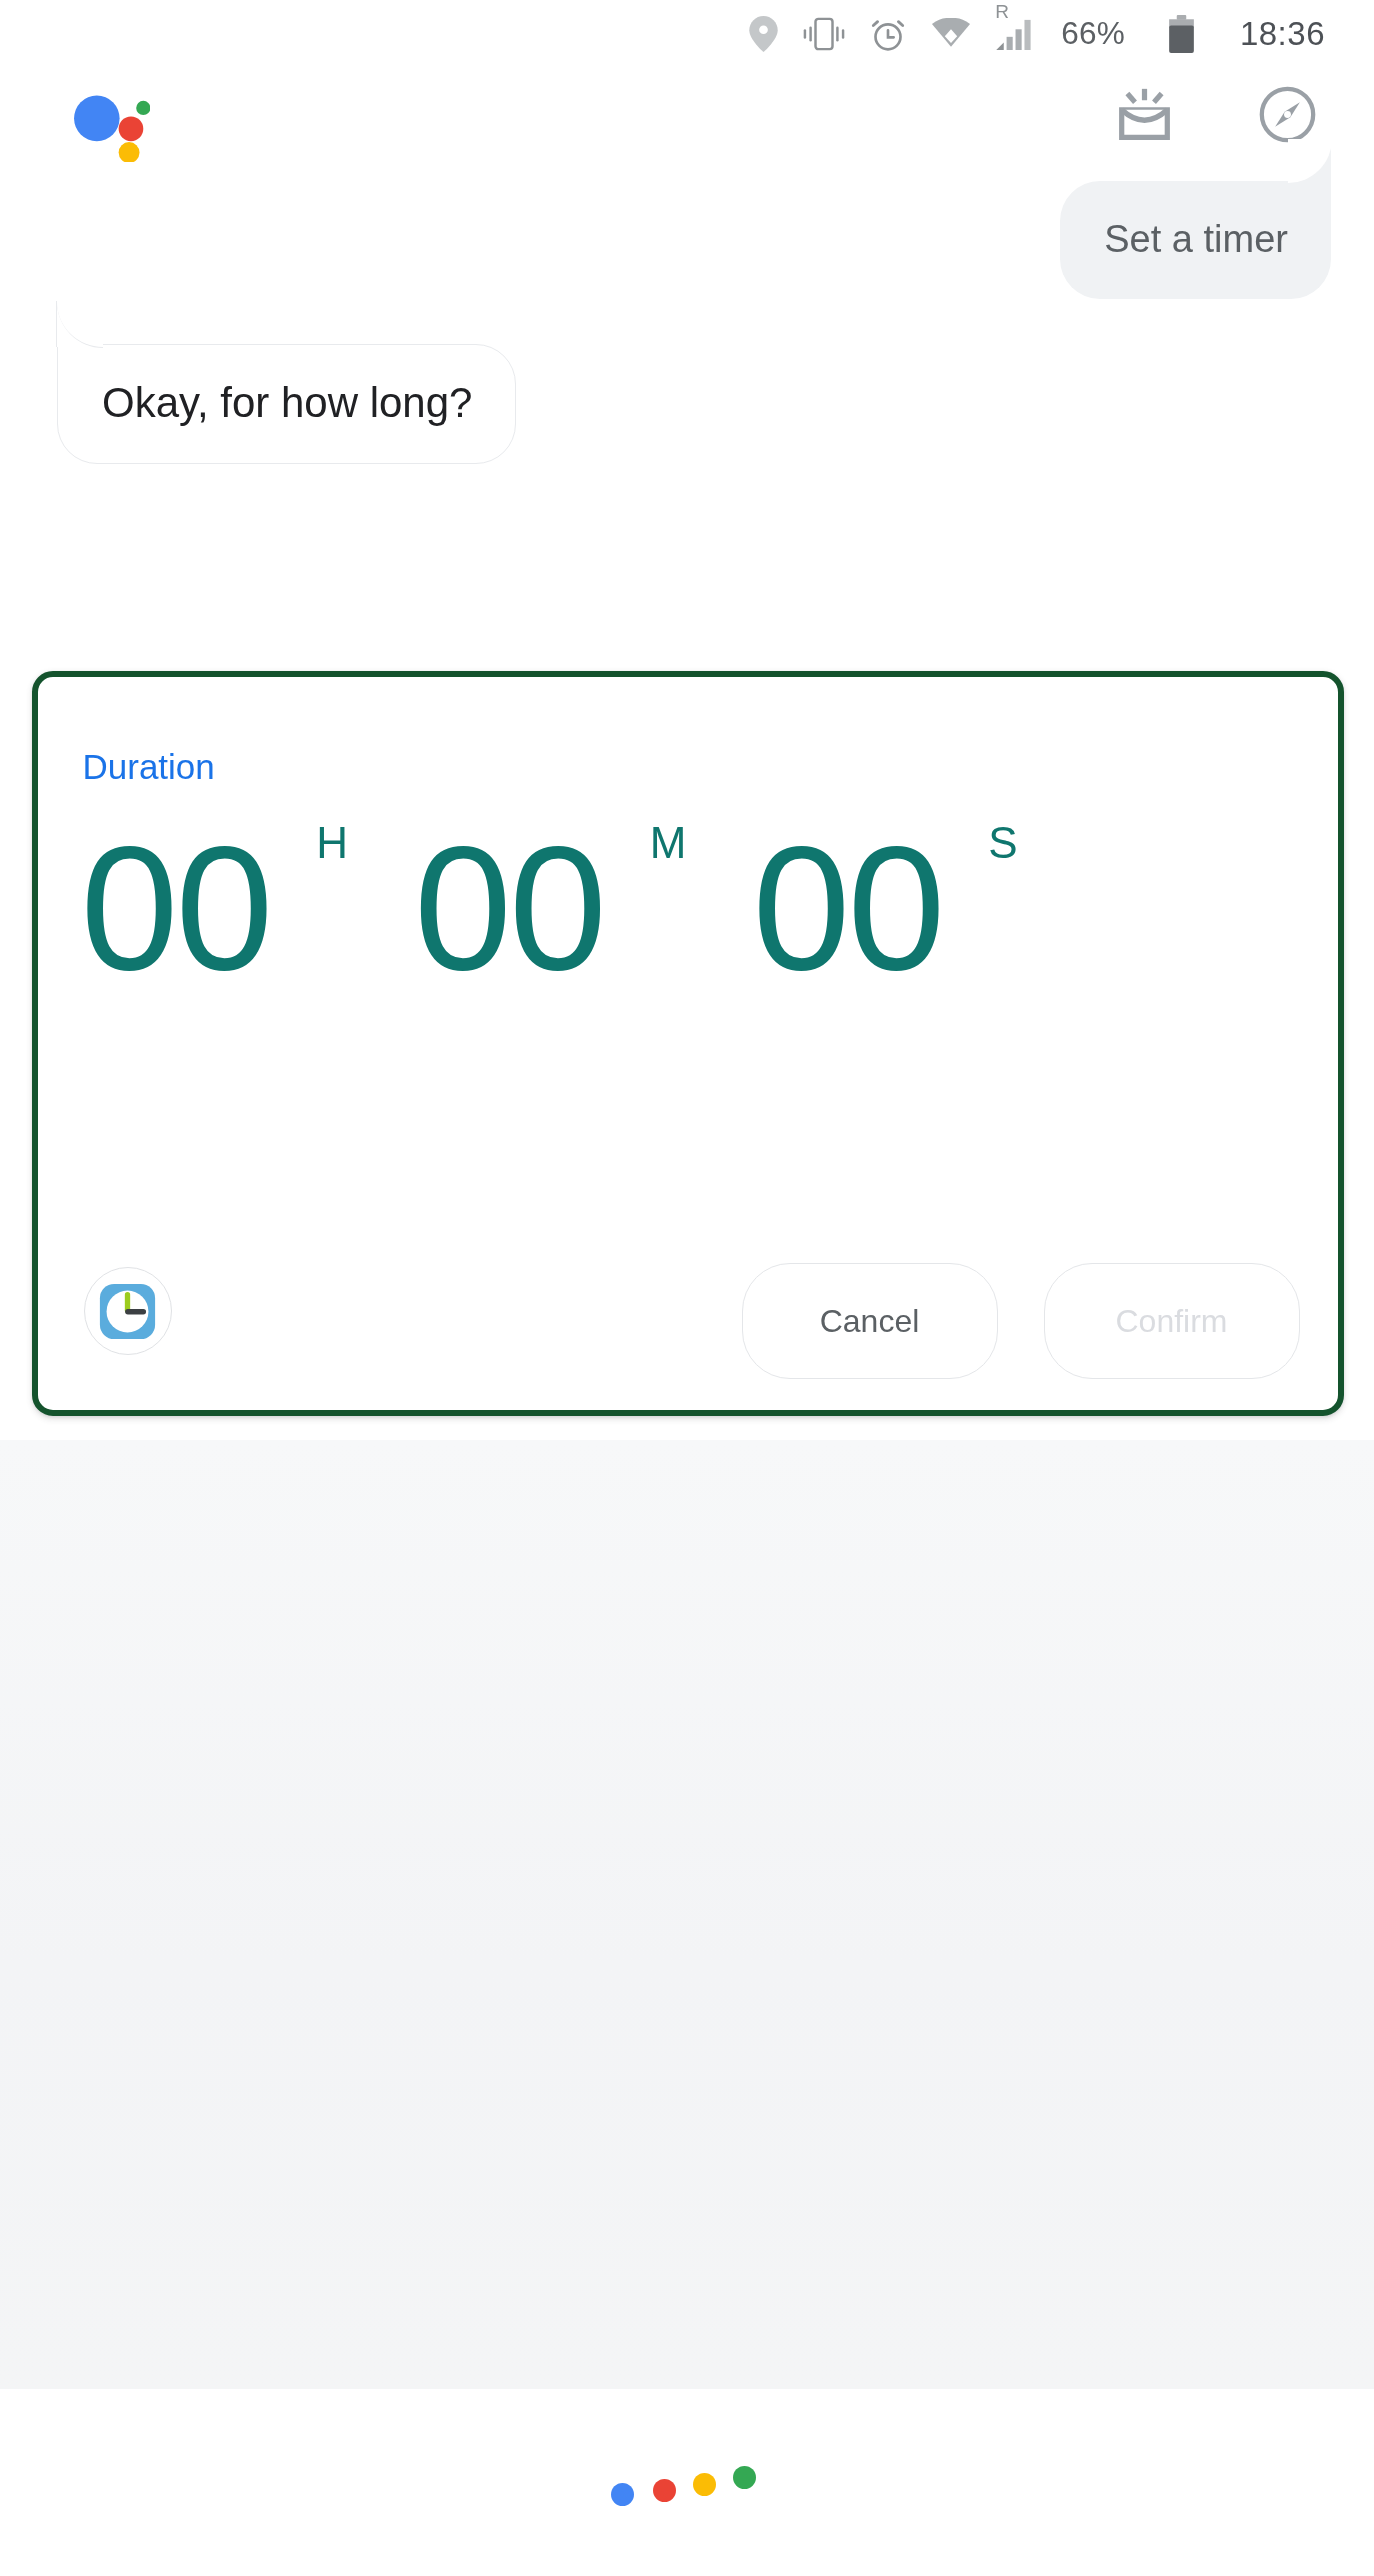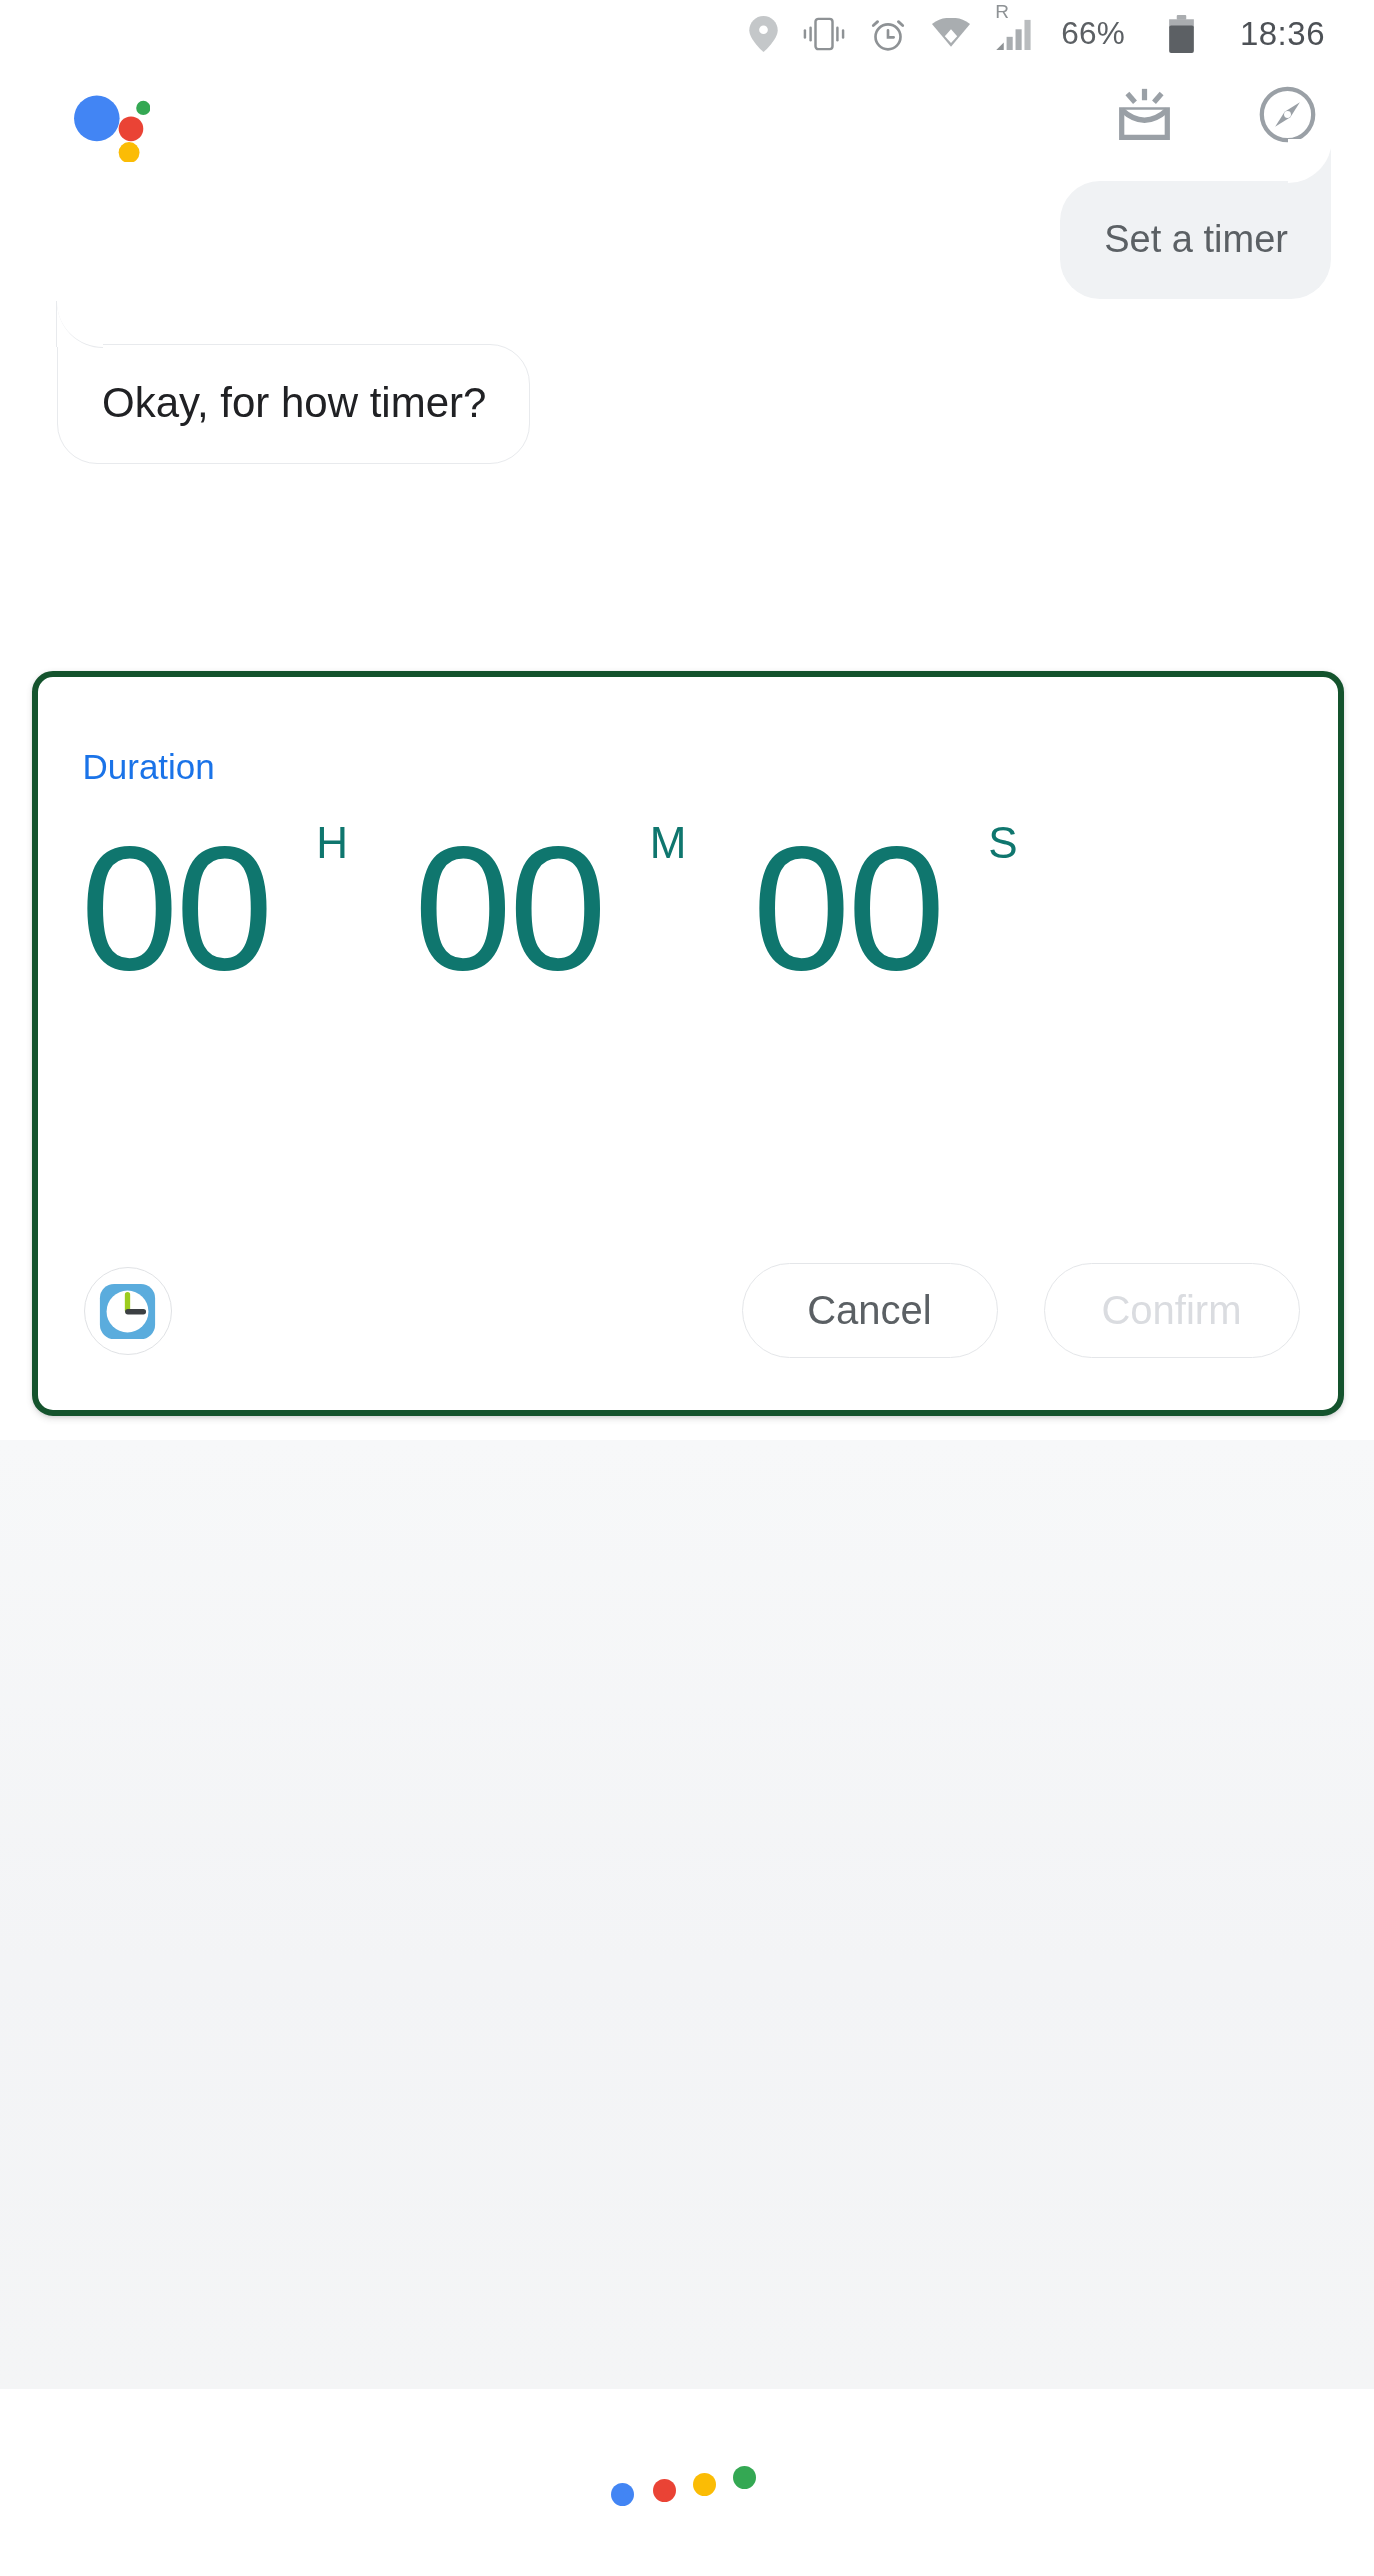--- a/index.html
+++ b/index.html
@@ -157,27 +157,27 @@
     background:#ffffff;
     cursor:pointer;
   }
   .clock-icon { width:59px; height:59px; }
 
   .btn-group {
     position:absolute; right:38px; top:40px;
     display:flex; gap:46px;
   }
   .pill-btn {
-    height:95px;
+    height:116px;
     min-width:256px;
     border:1px solid #e4e6e9;
     border-radius:48px;
     background:#ffffff;
     font-family:"Liberation Sans", sans-serif;
-    font-size:40px;
+    font-size:32px;
     display:flex; align-items:center; justify-content:center;
     cursor:pointer;
   }
   .pill-btn.cancel { color:#5b6064; }
   .pill-btn.confirm { color:#dadce0; }
 
   
   .content-bg {
     position:absolute;
     left:0; top:1440px;
@@ -299,21 +299,21 @@
     <div class="row-user">
       <div class="bubble-user">
         <span class="tail"></span>
         <span>Set a timer</span>
       </div>
     </div>
 
     <div class="row-assistant">
       <div class="bubble-assistant">
         <span class="tail"></span>
-        <span>Okay, for how timer?</span>
+        <span>Okay, for how long?</span>
       </div>
     </div>
   </div>
 
   <div class="content-bg"></div>
 
   <div class="timer-card">
 
     <div class="card-label">Duration</div>
 

